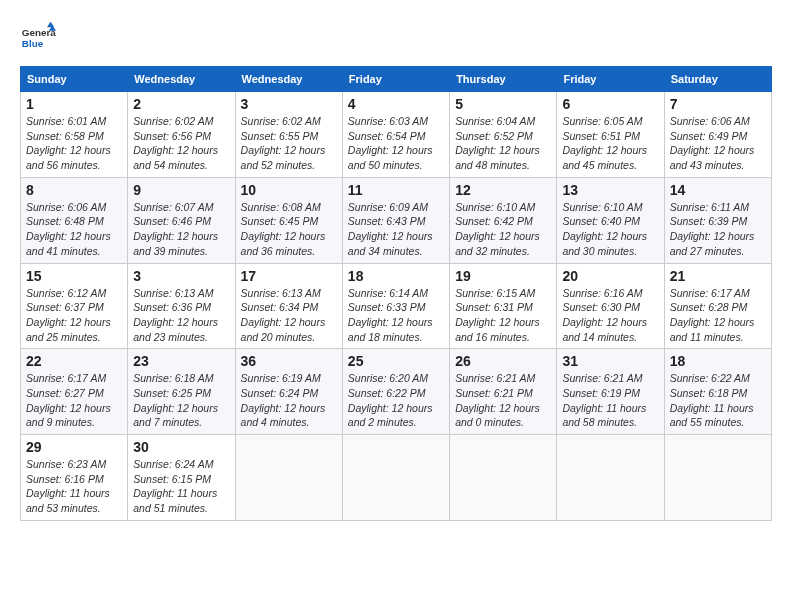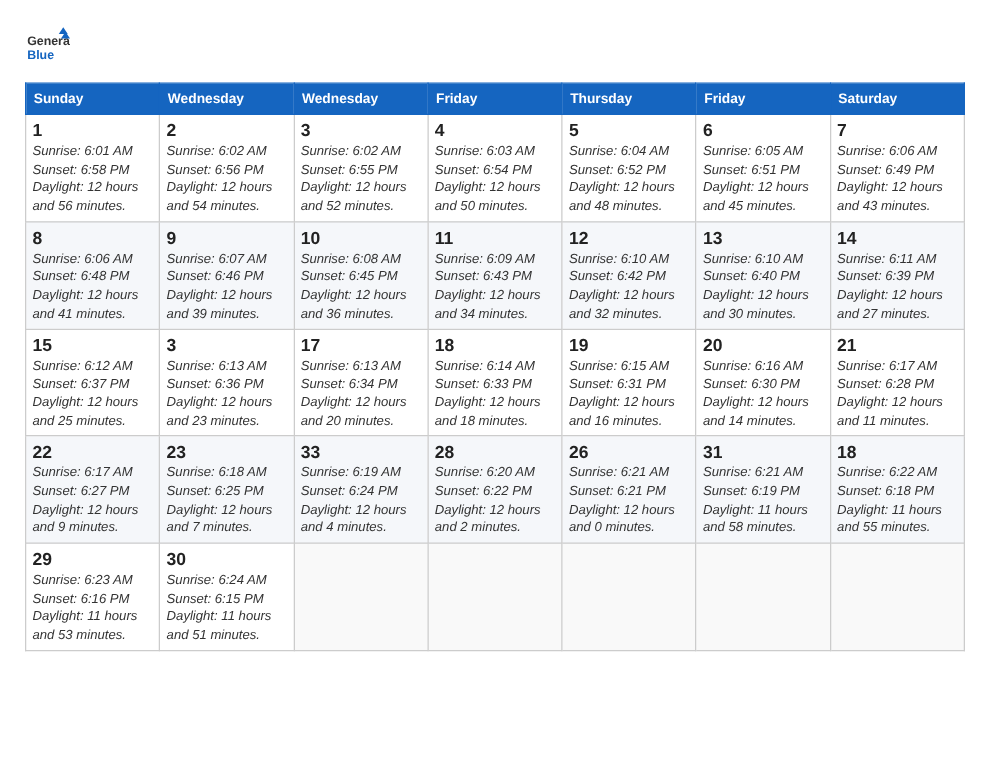--- a/index.html
+++ b/index.html
@@ -209,25 +209,25 @@
       <tr>
         <td>
         <span class="day-number">22</span>
         <span class="day-info">Sunrise: 6:17 AM<br>Sunset: 6:27 PM<br>Daylight: 12 hours and 9 minutes.</span>
       </td>
         <td>
         <span class="day-number">23</span>
         <span class="day-info">Sunrise: 6:18 AM<br>Sunset: 6:25 PM<br>Daylight: 12 hours and 7 minutes.</span>
       </td>
         <td>
-        <span class="day-number">33</span>
+        <span class="day-number">36</span>
         <span class="day-info">Sunrise: 6:19 AM<br>Sunset: 6:24 PM<br>Daylight: 12 hours and 4 minutes.</span>
       </td>
         <td>
-        <span class="day-number">28</span>
+        <span class="day-number">25</span>
         <span class="day-info">Sunrise: 6:20 AM<br>Sunset: 6:22 PM<br>Daylight: 12 hours and 2 minutes.</span>
       </td>
         <td>
         <span class="day-number">26</span>
         <span class="day-info">Sunrise: 6:21 AM<br>Sunset: 6:21 PM<br>Daylight: 12 hours and 0 minutes.</span>
       </td>
         <td>
         <span class="day-number">31</span>
         <span class="day-info">Sunrise: 6:21 AM<br>Sunset: 6:19 PM<br>Daylight: 11 hours and 58 minutes.</span>
       </td>

